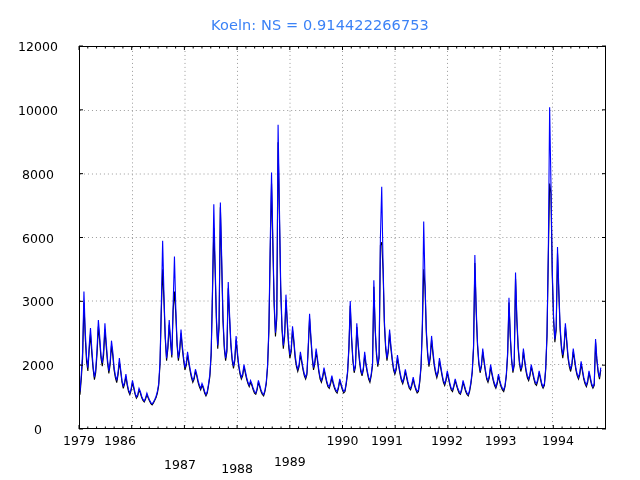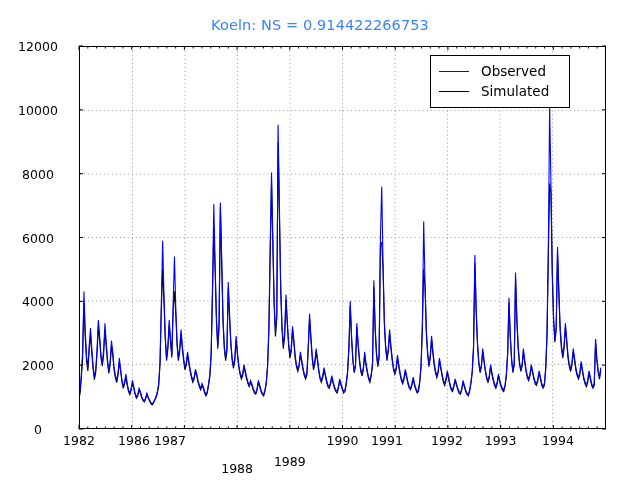--- a/index.html
+++ b/index.html
@@ -115,21 +115,21 @@
 </head>
 <body>
 
 <div id="figure">
 
   <div id="chart-title">Koeln: NS = 0.914422266753</div>
 
   <div id="ytick-labels">
       <div class="ytick-label" style="top: 429px;">0</div>
       <div class="ytick-label" style="top: 365.167px;">2000</div>
-      <div class="ytick-label" style="top: 301.333px;">4000</div>
+      <div class="ytick-label" style="top: 301.333px;">3000</div>
       <div class="ytick-label" style="top: 237.5px;">6000</div>
       <div class="ytick-label" style="top: 173.667px;">8000</div>
       <div class="ytick-label" style="top: 109.833px;">10000</div>
       <div class="ytick-label" style="top: 46px;">12000</div>
     </div>
 
   <div id="plot-area">
     <svg id="grid-svg" viewBox="0 0 527 383" preserveAspectRatio="none">
         <line x1="0" x2="527" y1="319.1666666666667" y2="319.1666666666667" stroke="#999999" stroke-width="1" stroke-dasharray="1,3"></line>
         <line x1="0" x2="527" y1="255.33333333333334" y2="255.33333333333334" stroke="#999999" stroke-width="1" stroke-dasharray="1,3"></line>
@@ -283,36 +283,26 @@
       <line x1="570.8666666666627" y1="46" x2="570.8666666666627" y2="48.5" stroke="#000" stroke-width="1"></line>
       <line x1="579.65" y1="429" x2="579.65" y2="426.5" stroke="#000" stroke-width="1"></line>
       <line x1="579.65" y1="46" x2="579.65" y2="48.5" stroke="#000" stroke-width="1"></line>
       <line x1="588.4333333333373" y1="429" x2="588.4333333333373" y2="426.5" stroke="#000" stroke-width="1"></line>
       <line x1="588.4333333333373" y1="46" x2="588.4333333333373" y2="48.5" stroke="#000" stroke-width="1"></line>
       <line x1="597.2166666666626" y1="429" x2="597.2166666666626" y2="426.5" stroke="#000" stroke-width="1"></line>
       <line x1="597.2166666666626" y1="46" x2="597.2166666666626" y2="48.5" stroke="#000" stroke-width="1"></line>
     </svg>
 
   <div id="xtick-labels-wrap">
-      <div class="xtick-label" style="left: 79px;">1982</div>
-      <div class="xtick-label" style="left: 134px;">1986</div>
-      <div class="xtick-label" style="left: 170px;">1987</div>
+      <div class="xtick-label" style="left: 79px;">1979</div>
+      <div class="xtick-label" style="left: 120px;">1986</div>
+      <div class="xtick-label" style="left: 180px; margin-top: 24px;">1987</div>
       <div class="xtick-label" style="left: 237.1px; margin-top: 28px;">1988</div>
       <div class="xtick-label" style="left: 289.8px; margin-top: 21px;">1989</div>
       <div class="xtick-label" style="left: 342.5px;">1990</div>
       <div class="xtick-label" style="left: 387px;">1991</div>
       <div class="xtick-label" style="left: 447px;">1992</div>
       <div class="xtick-label" style="left: 500.6px;">1993</div>
       <div class="xtick-label" style="left: 558px;">1994</div>
     </div>
 
-  <div id="legend">
-    <div class="legend-row">
-      <span class="legend-swatch" style="border-top-color: rgb(0, 0, 255);"></span>
-      <span class="legend-label">Observed</span>
-    </div>
-    <div class="legend-row">
-      <span class="legend-swatch" style="border-top-color: rgb(0, 0, 0);"></span>
-      <span class="legend-label">Simulated</span>
-    </div>
-  </div>
 
 </div>
 
 </body></html>

